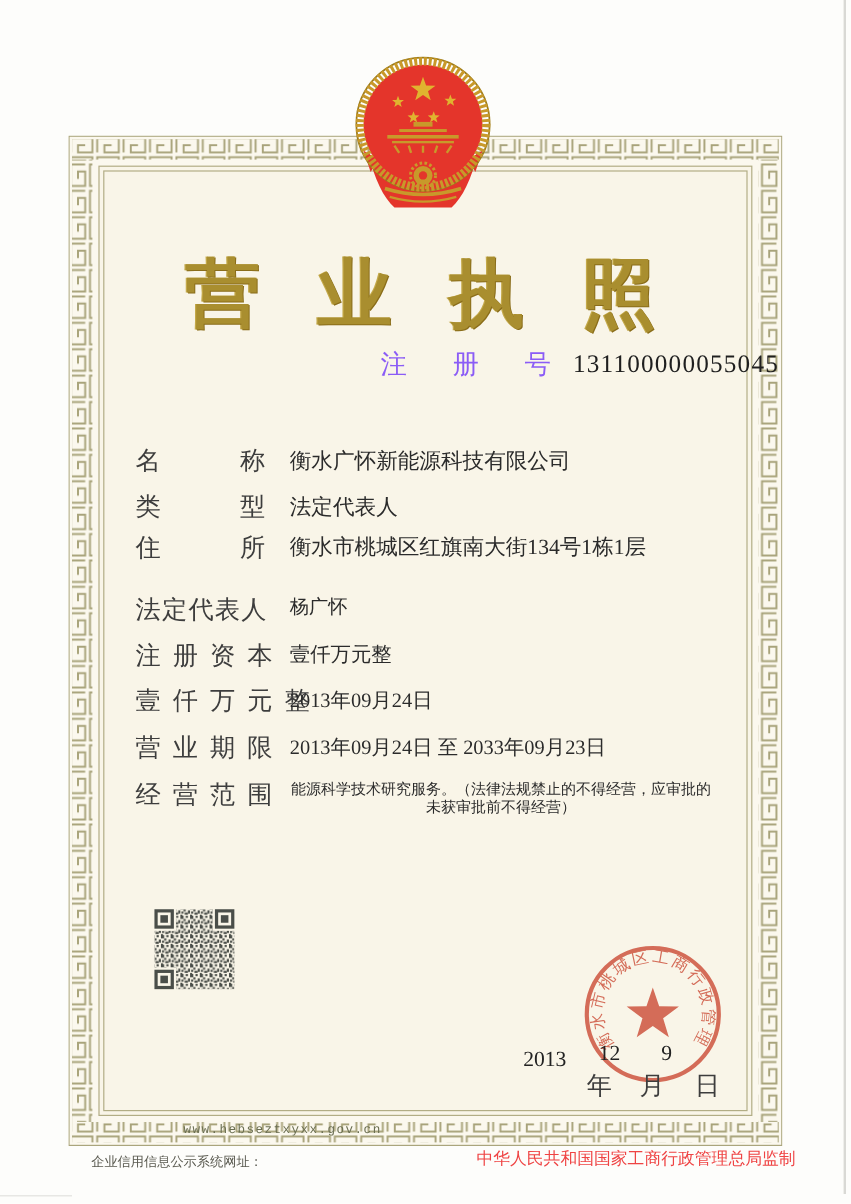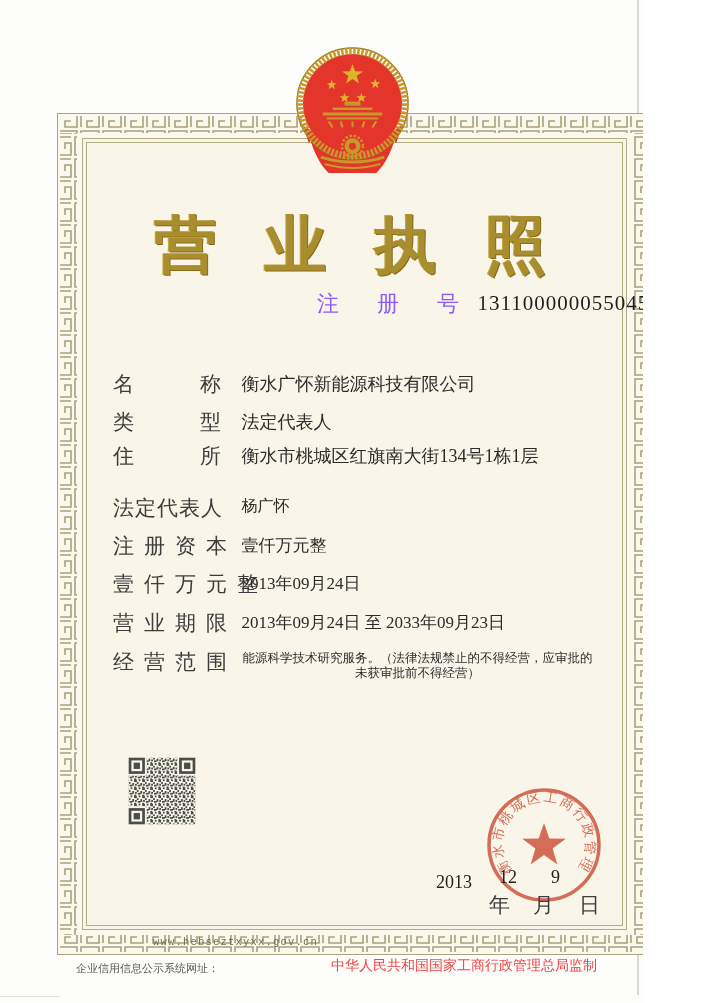--- a/index.html
+++ b/index.html
@@ -1,16 +1,16 @@
 <!DOCTYPE html>
 <html><head>
 <meta charset="utf-8">
 <style>
   html,body{margin:0;padding:0;background:#ffffff;}
-  .page{position:relative;width:643px;height:1003px;background:#fdfdfb;overflow:hidden;
+  .page{position:relative;width:709px;height:1003px;background:#fdfdfb;overflow:hidden;
         font-family:"Liberation Sans",sans-serif;color:#333;}
   .scan-edge-r{position:absolute;right:4px;top:0;width:2px;height:995px;background:#d9d9d5;}
   .scan-edge-b{position:absolute;left:0;bottom:6px;width:60px;height:1px;background:#e2e2de;}
 
   
   .frame{position:absolute;left:57px;top:113px;width:595px;height:842px;}
   .frame svg{display:block;}
 
   
   .emblem{position:absolute;left:293px;top:44px;width:119px;height:136px;}

